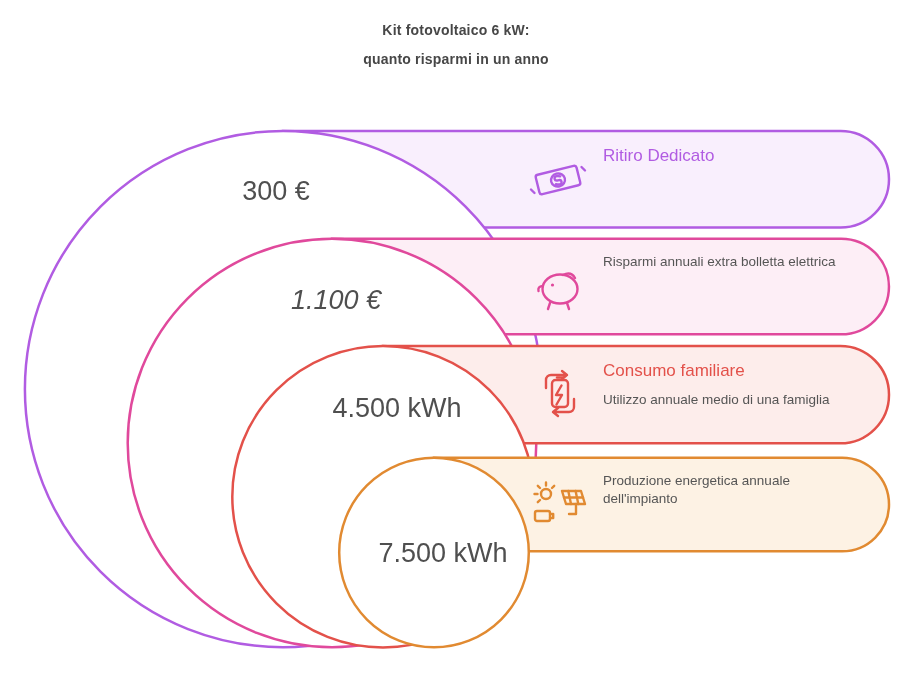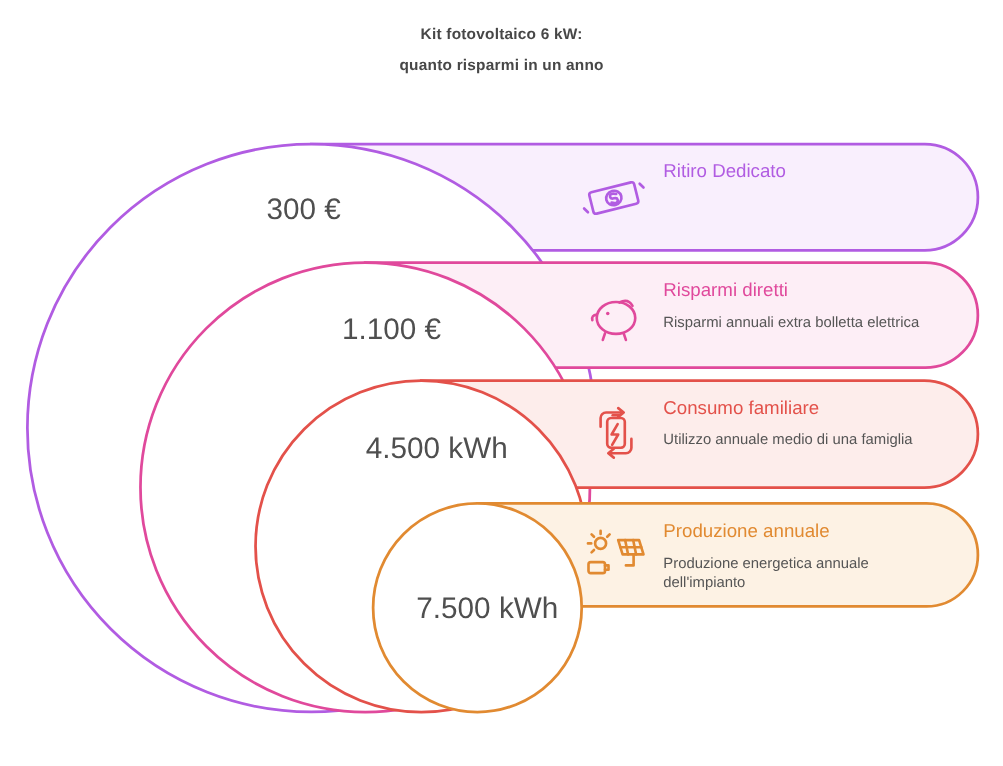--- a/index.html
+++ b/index.html
@@ -12,21 +12,21 @@
     text-align:center; font-size:14px; line-height:29px; font-weight:bold;
     color:#474747; white-space:pre-line; letter-spacing:0.2px;
   }
   .diagram-svg { position:absolute; left:0; top:0; }
 
   .value {
     position:absolute; transform:translate(-50%,-50%);
     font-size:27px; color:#4f4f4f; white-space:nowrap;
   }
   .v1 { left:276px; top:191px; }
-  .v2 { left:356px; top:300px; }
+  .v2 { left:336px; top:300px;font-style:italic; }
   .v3 { left:397px; top:408px; }
   .v4 { left:443px; top:553px; }
 
   .cardtext { position:absolute; left:603px; width:238px; }
   .t1 { top:145px; } .t2 { top:253px; } .t3 { top:360px; } .t4 { top:472px; }
   .ctitle { font-size:17px; line-height:22px; margin-bottom:9px; font-weight:400; }
   .c-purple { color:#b15ce2; } .c-pink { color:#e0499c; }
   .c-red { color:#e3514a; }  .c-orange { color:#e18a31; }
   .cdesc { font-size:13.5px; line-height:18px; color:#555555; }
 </style>
@@ -98,25 +98,23 @@
 
   <div class="value v1">300 €</div>
   <div class="value v2">1.100 €</div>
   <div class="value v3">4.500 kWh</div>
   <div class="value v4">7.500 kWh</div>
 
   <div class="cardtext t1">
     <div class="ctitle c-purple">Ritiro Dedicato</div>
   </div>
   <div class="cardtext t2">
-    <div class="ctitle c-pink">Risparmi diretti</div>
     <div class="cdesc">Risparmi annuali extra bolletta elettrica</div>
   </div>
   <div class="cardtext t3">
     <div class="ctitle c-red">Consumo familiare</div>
     <div class="cdesc">Utilizzo annuale medio di una famiglia</div>
   </div>
   <div class="cardtext t4">
-    <div class="ctitle c-orange">Produzione annuale</div>
     <div class="cdesc">Produzione energetica annuale dell'impianto</div>
   </div>
 
 </div>
 
 </body></html>

